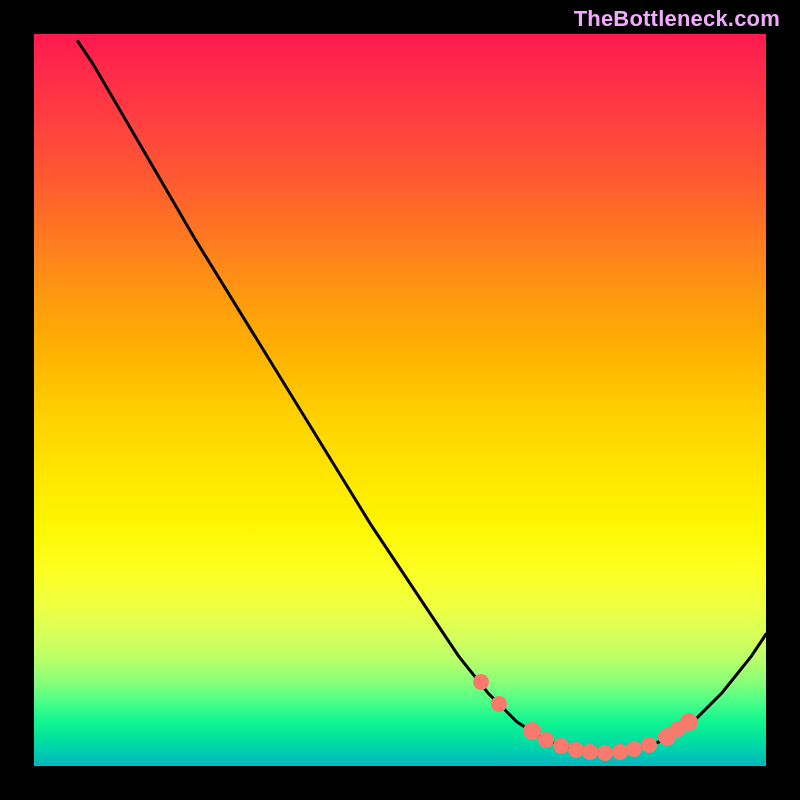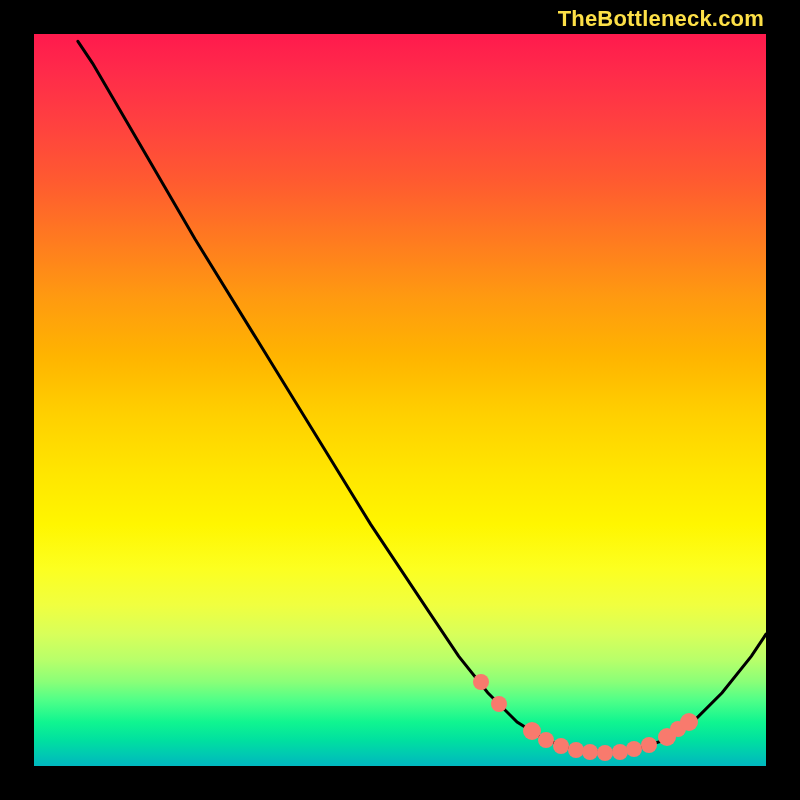--- a/index.html
+++ b/index.html
@@ -7,22 +7,22 @@
     width: 800px;
     height: 800px;
     background: #000;
     position: relative;
     font-family: Arial, sans-serif;
     overflow: hidden;
   }
   .attribution {
     position: absolute;
     top: 6px;
-    right: 36px;
-    color: #fde047;
+    right: 20px;
+    color: #f0abfc;
     font-size: 22px;
     font-weight: bold;
     z-index: 10;
     letter-spacing: 0.2px;
   }
   .plot-area {
     position: absolute;
     left: 34px;
     top: 34px;
     width: 732px;

